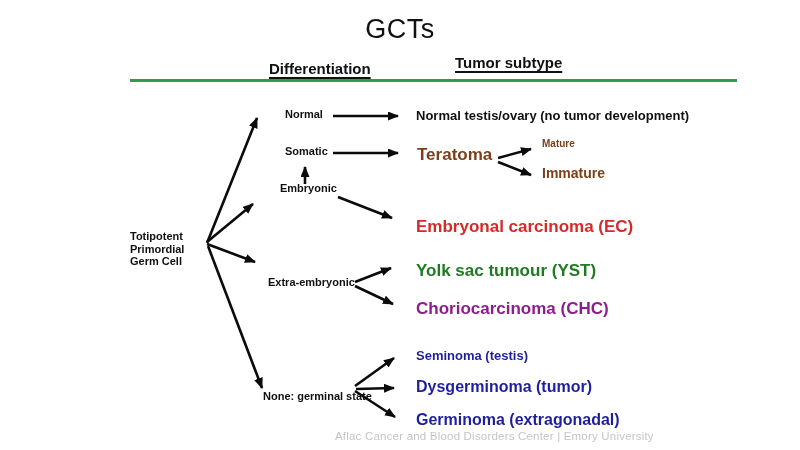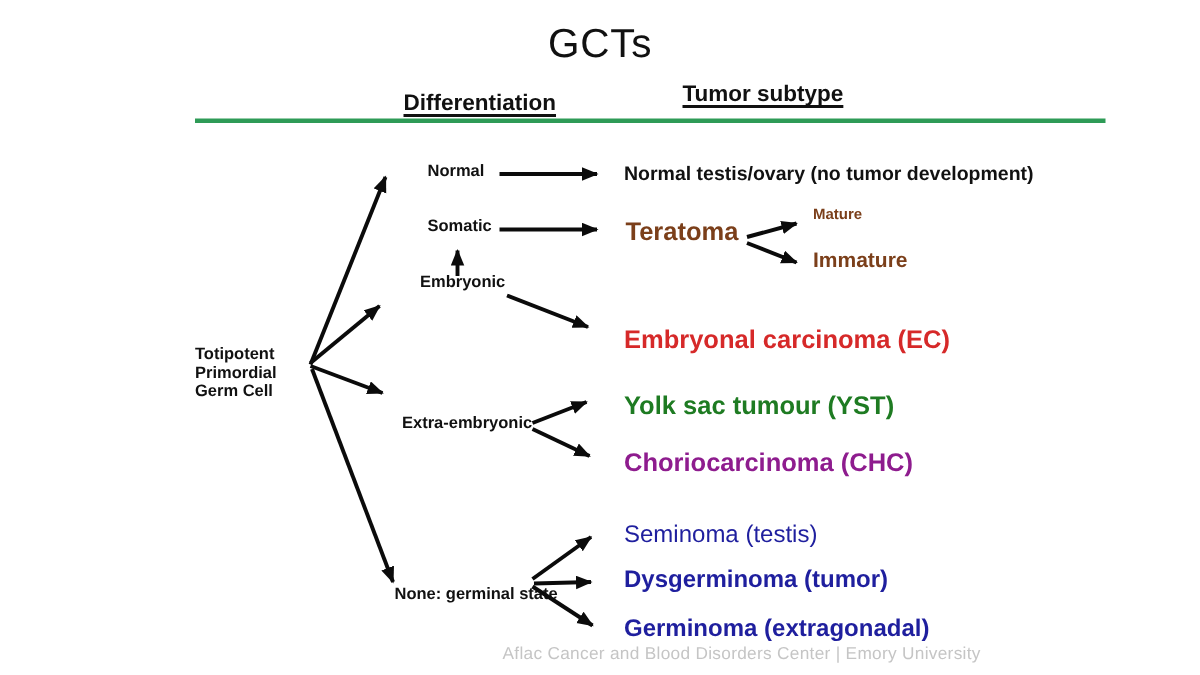--- a/index.html
+++ b/index.html
@@ -21,21 +21,21 @@
   #lbl-embryonic{left:280px;top:182px;}
   #lbl-extraembryonic{left:268px;top:276px;}
   #lbl-germinal{left:263px;top:390px;}
   #out-normal{left:416px;top:108px;font-size:13px;font-weight:700;}
   #out-teratoma{left:417px;top:145px;font-size:17px;font-weight:700;color:var(--teratoma_brown,#7B3F1A);}
   #out-mature{left:542px;top:138px;font-size:10px;font-weight:700;color:var(--teratoma_brown,#7B3F1A);}
   #out-immature{left:542px;top:165px;font-size:14px;font-weight:700;color:var(--teratoma_brown,#7B3F1A);}
   #out-ec{left:416px;top:217px;font-size:17px;font-weight:700;color:var(--carcinoma_red,#D62929);}
   #out-yst{left:416px;top:261px;font-size:17px;font-weight:700;color:var(--yolk_green,#1E7B22);}
   #out-chc{left:416px;top:299px;font-size:17px;font-weight:700;color:var(--chorio_purple,#8E1C8E);}
-  #out-seminoma{left:416px;top:348px;font-size:16px;font-weight:400;color:var(--germ_blue,#1F1F9E);}
+  #out-seminoma{left:416px;top:348px;font-size:13px;font-weight:700;color:var(--germ_blue,#1F1F9E);}
   #out-dysgerminoma{left:416px;top:378px;font-size:16px;font-weight:700;color:var(--germ_blue,#1F1F9E);}
   #out-germinoma{left:416px;top:411px;font-size:16px;font-weight:700;color:var(--germ_blue,#1F1F9E);}
   #watermark{left:335px;top:430px;font-size:11.5px;font-weight:400;letter-spacing:.2px;color:var(--watermark_gray,#C5C5C5);}
   #arrow-layer{position:absolute;left:0;top:0;}
   #arrow-layer line{stroke:#0b0b0b;stroke-width:2.6;}
 </style>
 </head>
 <body>
 
 <div id="slide">

